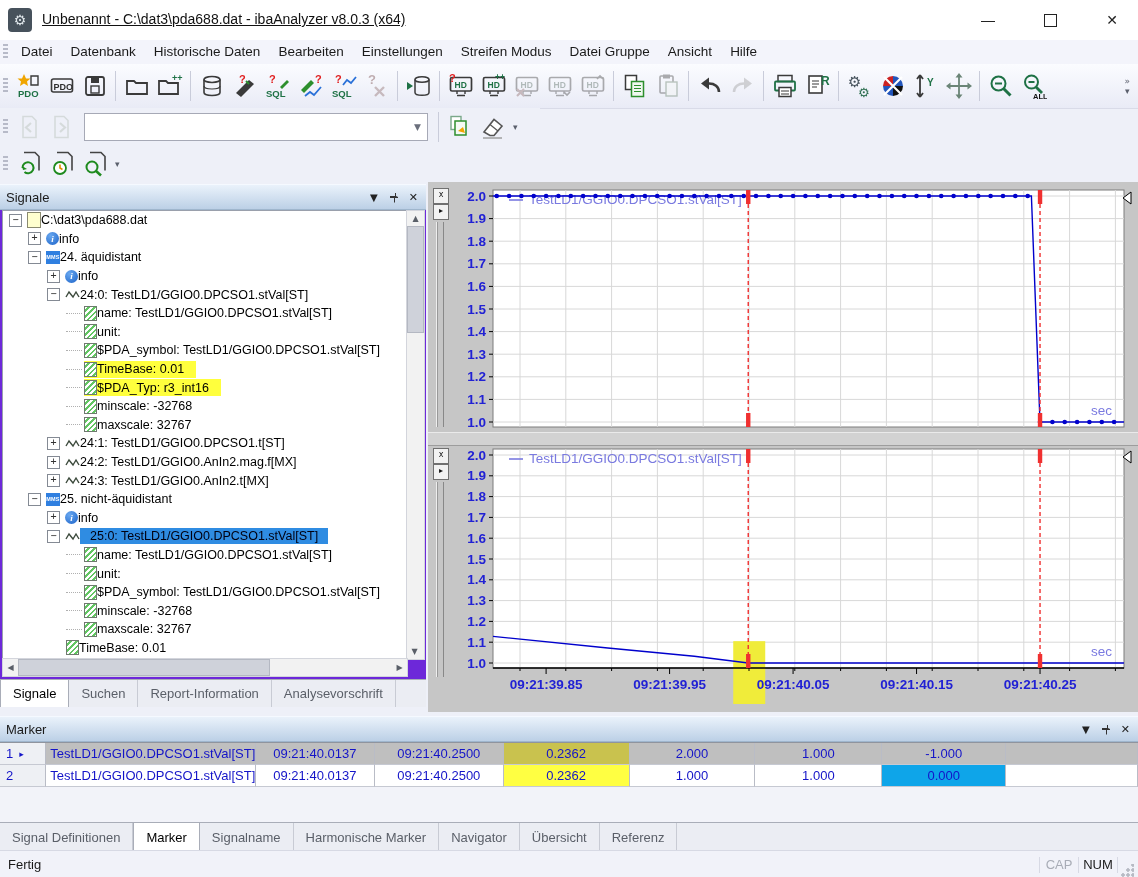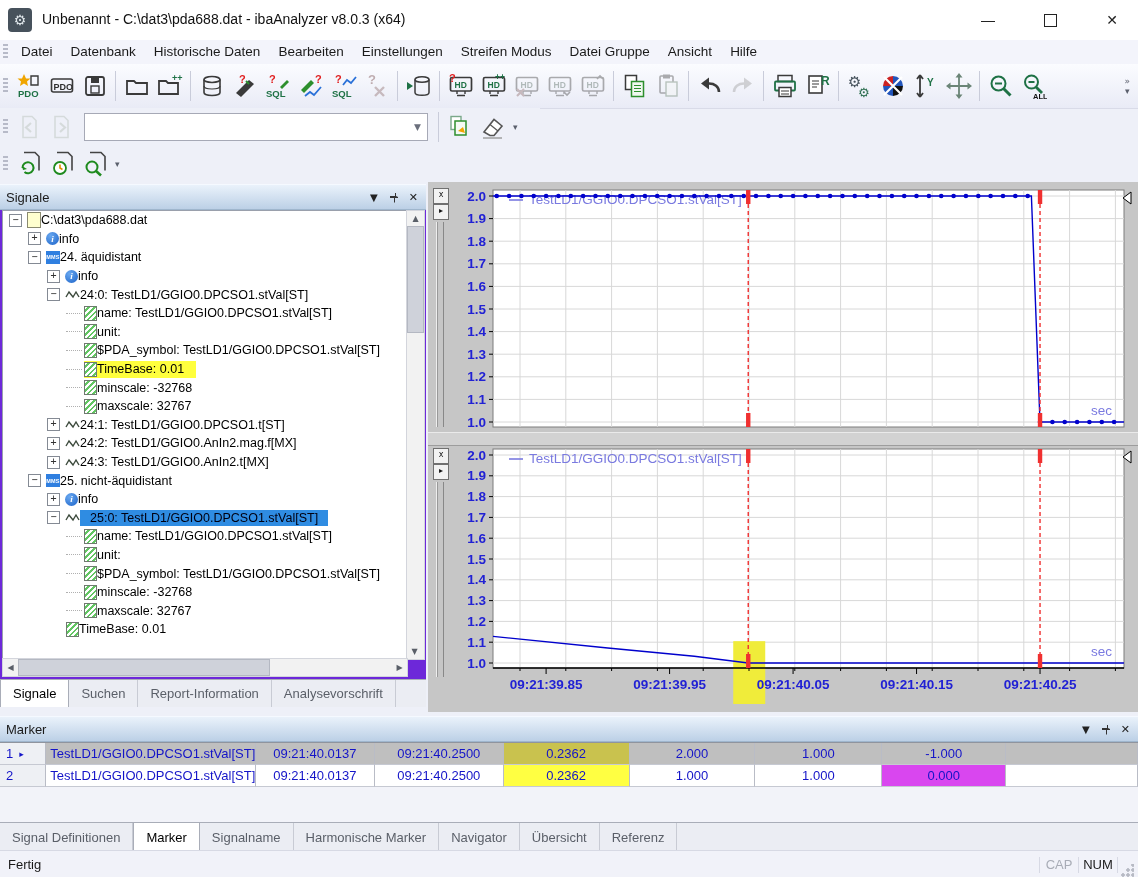--- a/index.html
+++ b/index.html
@@ -3,21 +3,21 @@
 <meta charset="utf-8">
 <style>
   html,body{margin:0;padding:0;background:#9aa0aa;}
   #app{position:relative;width:1138px;height:877px;background:#eef0f8;font-family:"Liberation Sans",sans-serif;overflow:hidden;
        -webkit-user-select:none;user-select:none;}
   .abs{position:absolute;}
   
   #titlebar{left:0;top:0;width:1138px;height:40px;background:#ffffff;}
   #appicon{left:8px;top:8px;width:24px;height:24px;background:#47525c;border-radius:4px;color:#dfe6ea;
            display:flex;align-items:center;justify-content:center;font-family:"DejaVu Sans",sans-serif;font-size:14px;}
-  #titletext{left:42px;top:11px;font-size:14px;color:#111;}
+  #titletext{left:42px;top:11px;font-size:14px;color:#111;text-decoration:underline;}
   .wbtn{top:0;width:52px;height:40px;display:flex;align-items:center;justify-content:center;color:#222;font-size:14px;}
   
   #menubar{left:0;top:40px;width:1138px;height:24px;background:#f3f4fb;display:flex;align-items:center;border-bottom:1px solid #eceef6;}
   .grip{width:5px;height:16px;margin:0 4px 0 3px;background:repeating-linear-gradient(#b7bac8 0 2px,transparent 2px 4px);}
   .menuitem{padding:0 9px;font-size:13.5px;color:#1a1a1a;height:24px;line-height:24px;}
   
   #tb1{left:0;top:64px;width:1138px;height:44px;background:linear-gradient(#fbfcff,#e9ebf6);border-bottom:1px solid #d9dbe8;display:flex;align-items:center;}
   .tsep{width:1px;height:30px;background:#c9ccda;margin:0 4px;}
   .tbtn{width:33px;height:36px;display:flex;align-items:center;justify-content:center;border-radius:3px;}
   .ticon{width:26px;height:26px;}
@@ -432,20 +432,27 @@
         <div class="trow" style="padding-left:63px">
           <span style="width:16px;flex:none;border-top:1px dotted #b0b0b0;margin-right:2px"></span>
           <span class="icon-doc"></span>
           <span>$PDA_symbol: TestLD1/GGIO0.DPCSO1.stVal[ST]</span>
         </div>
         <div class="trow" style="padding-left:63px">
           <span style="width:16px;flex:none;border-top:1px dotted #b0b0b0;margin-right:2px"></span>
           <span class="hlwrap">
             <span class="icon-doc"></span>
             <span>TimeBase: 0.01</span>
+          </span>
+        </div>
+        <div class="trow" style="padding-left:63px">
+          <span style="width:16px;flex:none;border-top:1px dotted #b0b0b0;margin-right:2px"></span>
+          <span class="hlwrap">
+            <span class="icon-doc"></span>
+            <span>$PDA_Typ: r3_int16</span>
           </span>
         </div>
         <div class="trow" style="padding-left:63px">
           <span style="width:16px;flex:none;border-top:1px dotted #b0b0b0;margin-right:2px"></span>
           <span class="icon-doc"></span>
           <span>minscale: -32768</span>
         </div>
         <div class="trow" style="padding-left:63px">
           <span style="width:16px;flex:none;border-top:1px dotted #b0b0b0;margin-right:2px"></span>
           <span class="icon-doc"></span>
@@ -773,21 +780,21 @@
             <div class="mcell" style="width:133px;background:#bfbfbf;"></div>
           </div>
           <div class="mrow">
             <div class="mcell rownum" style="width:40px">2<span style="font-size:9px"></span></div>
             <div class="mcell" style="width:208px;background:#ffffff;justify-content:flex-start;padding-left:4px;">TestLD1/GGIO0.DPCSO1.stVal[ST]</div>
             <div class="mcell" style="width:120px;background:#ffffff;">09:21:40.0137</div>
             <div class="mcell" style="width:130px;background:#ffffff;">09:21:40.2500</div>
             <div class="mcell" style="width:127px;background:#ffff42;">0.2362</div>
             <div class="mcell" style="width:127px;background:#ffffff;">1.000</div>
             <div class="mcell" style="width:128px;background:#ffffff;">1.000</div>
-            <div class="mcell" style="width:125px;background:#d946ef;">0.000</div>
+            <div class="mcell" style="width:125px;background:#0ea5e9;">0.000</div>
             <div class="mcell" style="width:133px;background:#ffffff;"></div>
           </div>
         </div>
       </div>
   </div>
 
   <div class="abs tabbar" style="left:0;top:822px;width:1138px;height:28px" id="bottomtabs">
       <div class="tab">Signal Definitionen</div>
       <div class="tab active">Marker</div>
       <div class="tab">Signalname</div>

